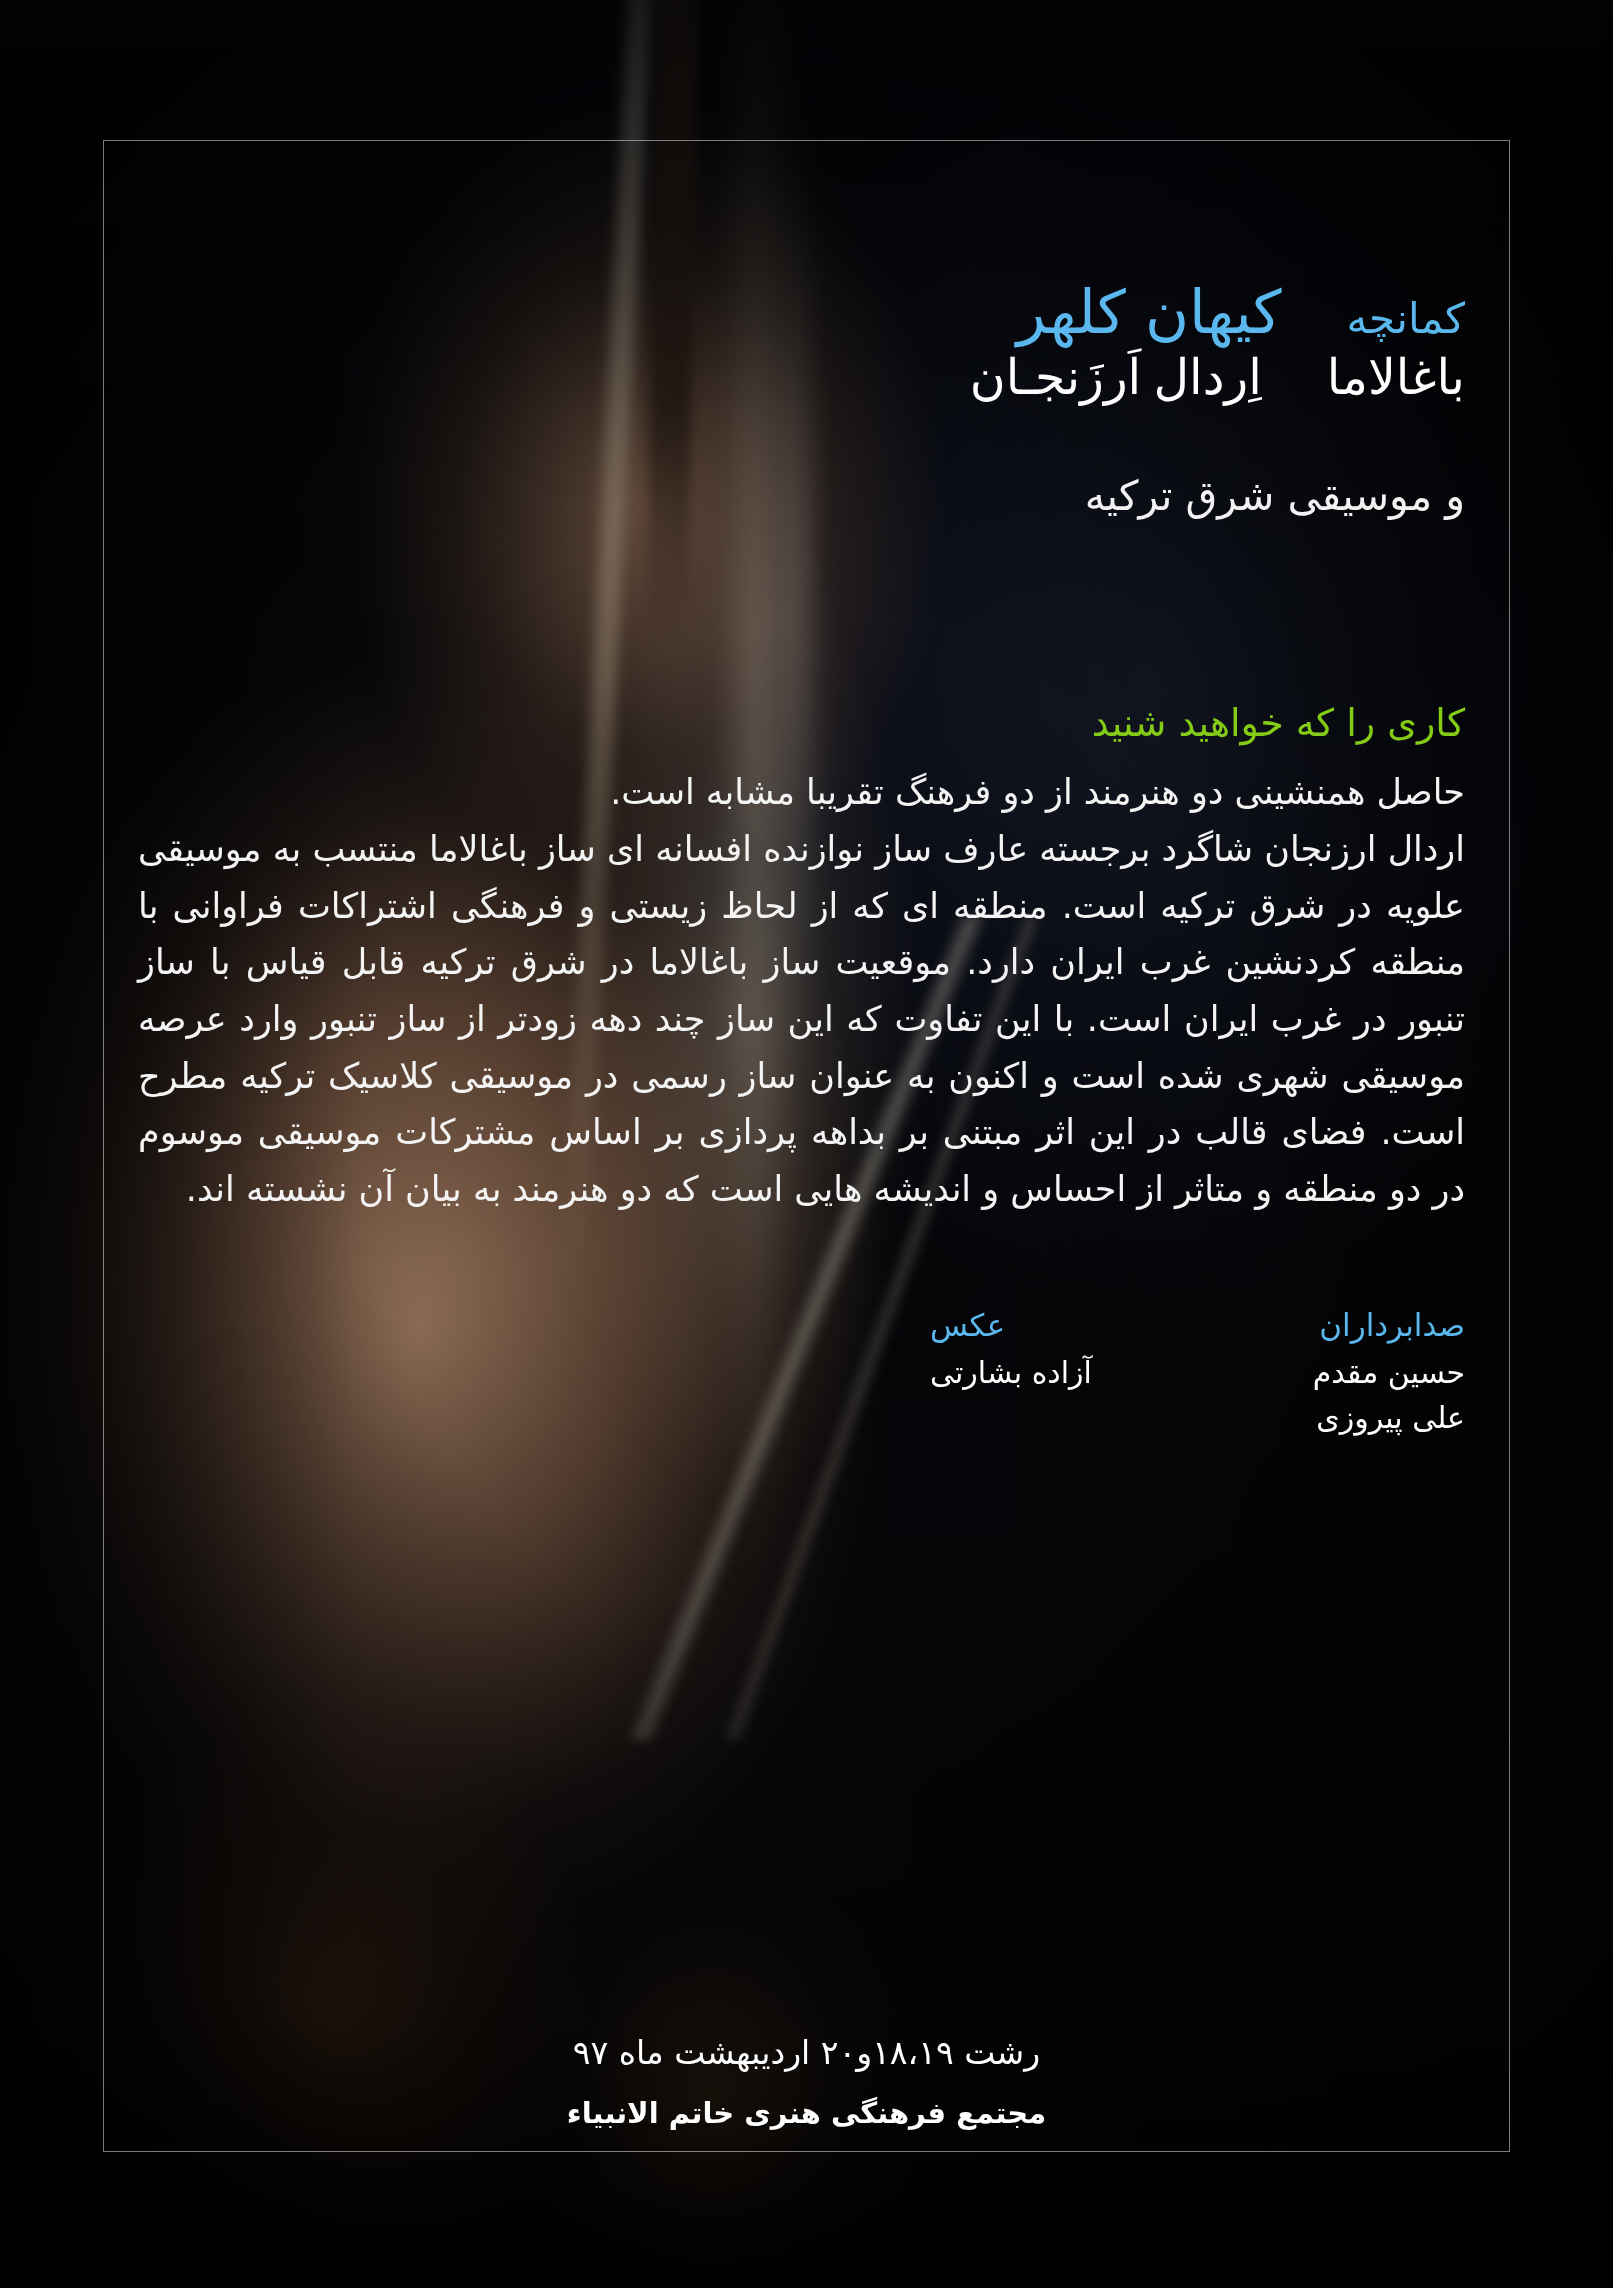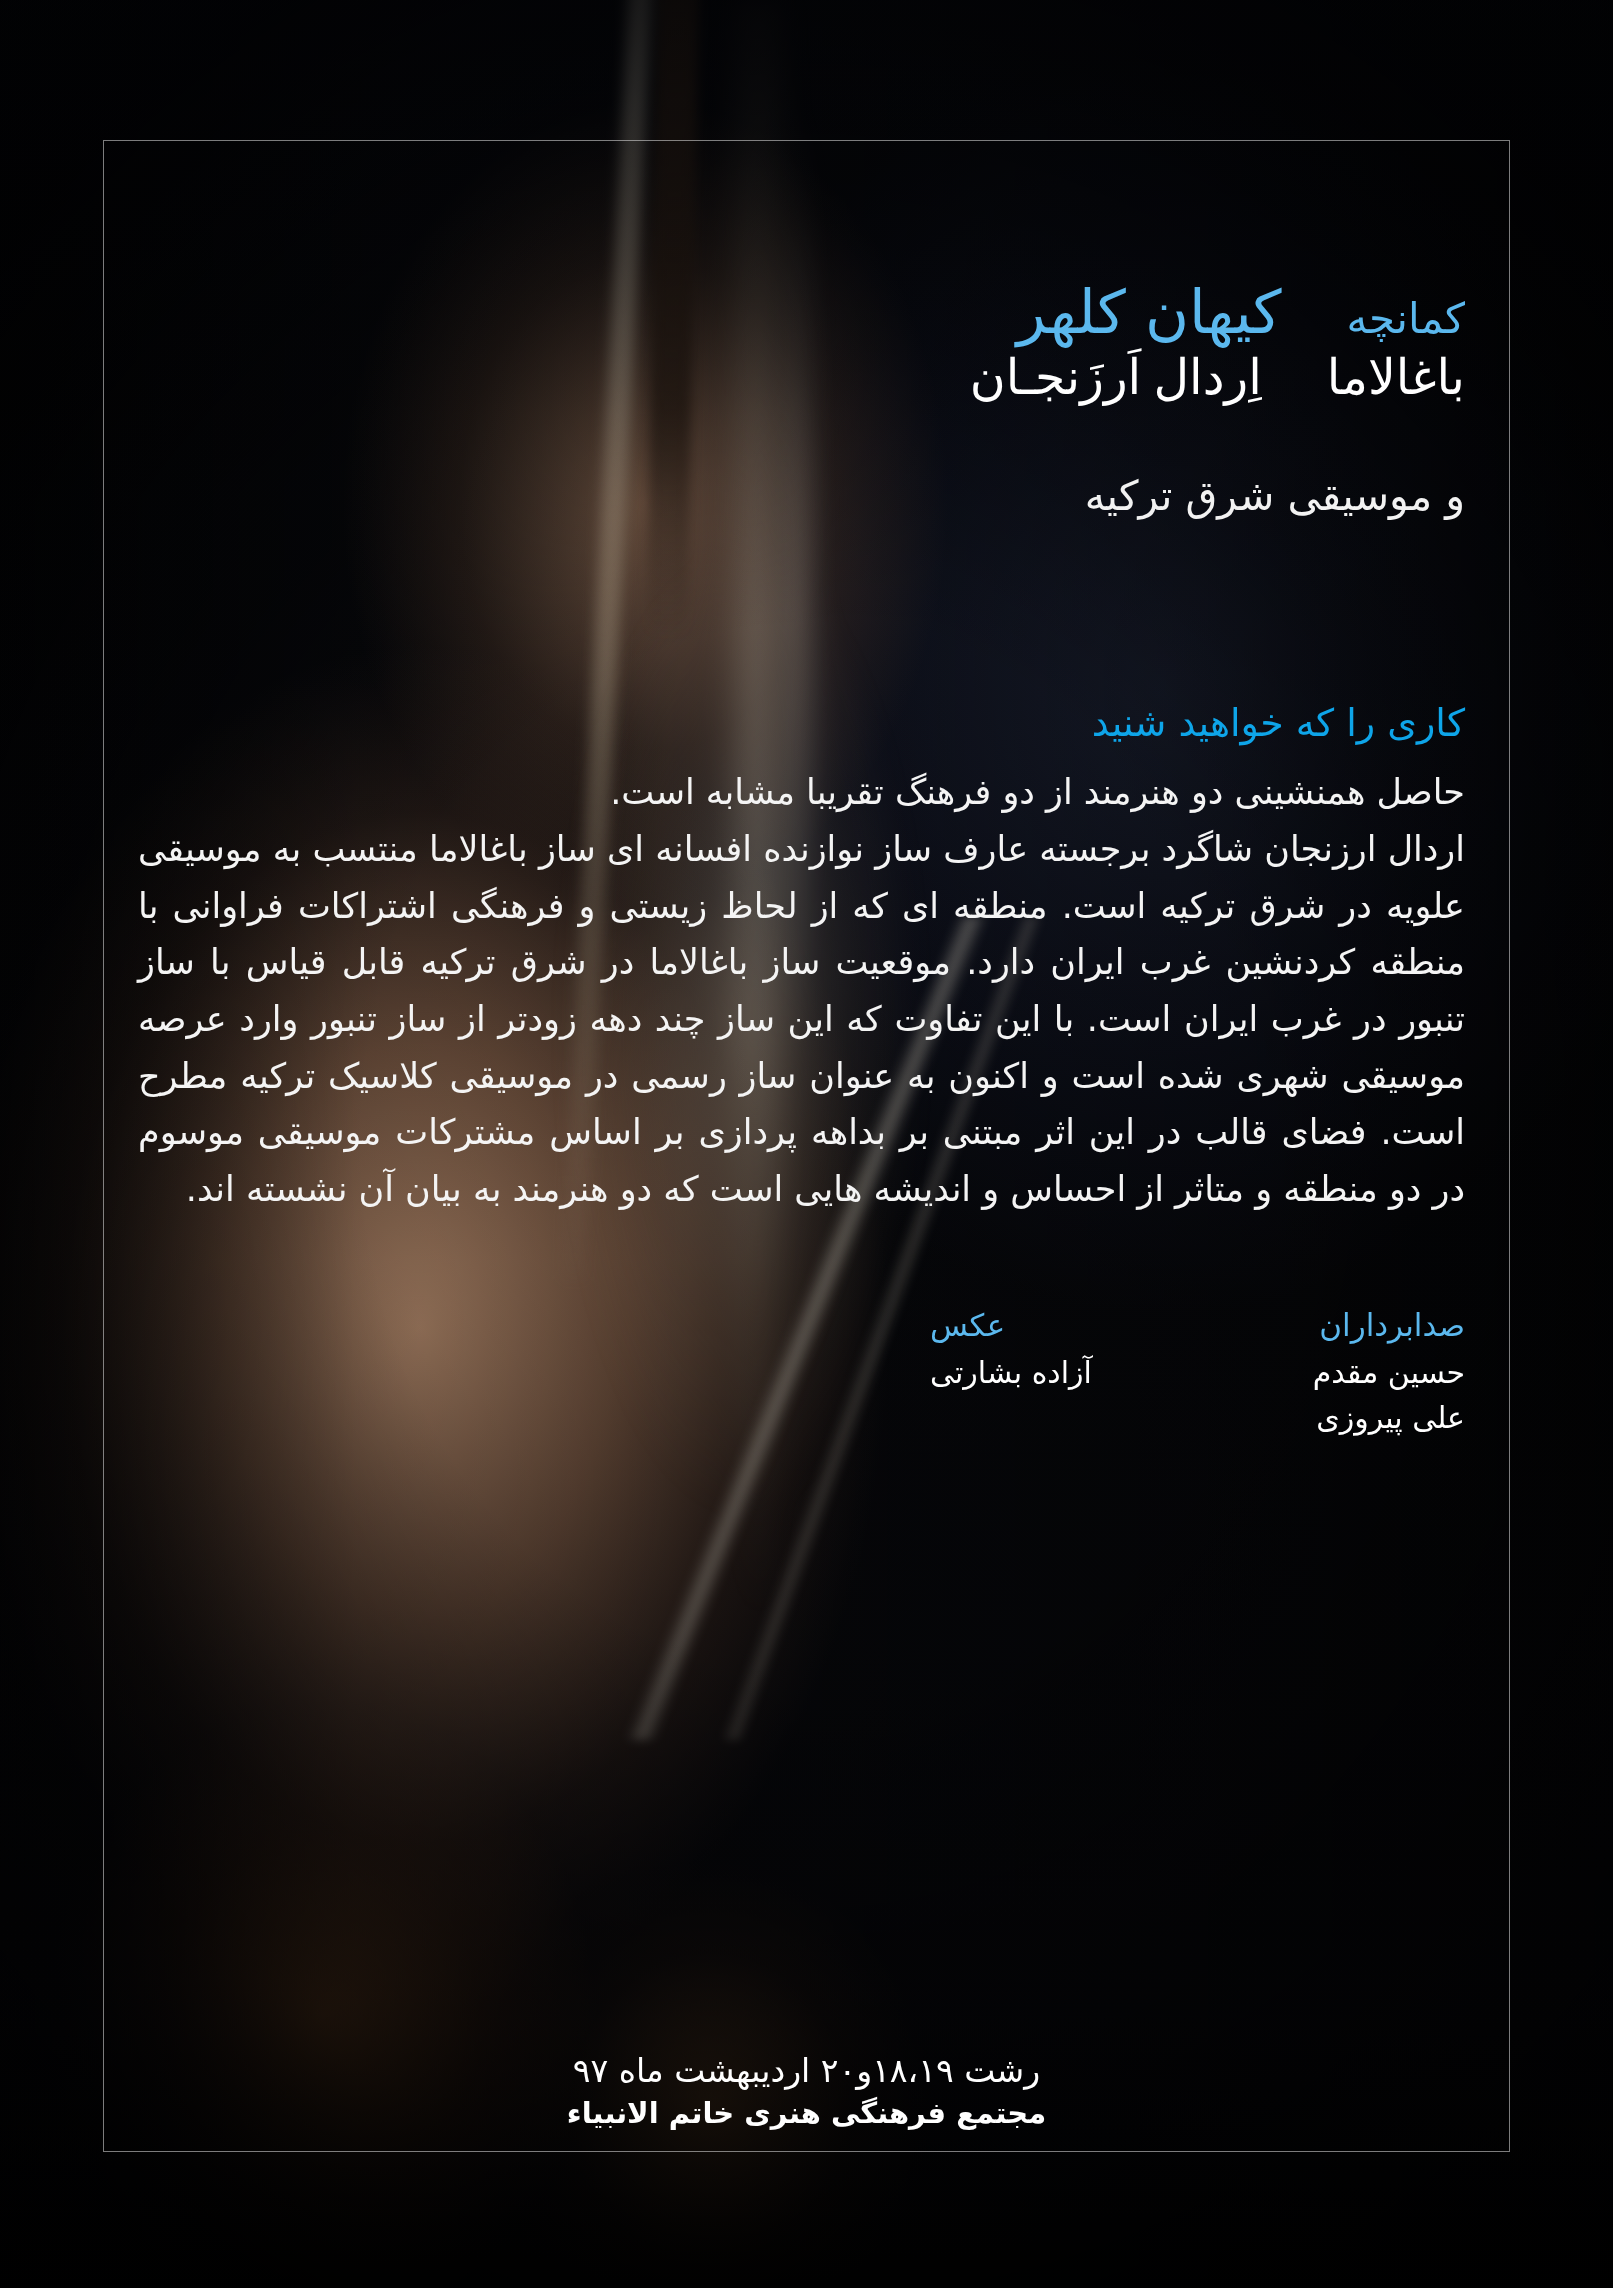--- a/index.html
+++ b/index.html
@@ -140,21 +140,21 @@
     margin-top: 57px;
     font-size: 41px;
     line-height: 1.62;
     color: #f2f2f2;
     font-weight: 400;
   }
 
   .section-heading {
     margin-top: 166px;
     font-size: 38px;
-    color: #0ea5e9;
+    color: #84cc16;
     line-height: 1.5;
   }
 
   .body-text {
     margin-top: 12px;
     font-size: 35px;
     line-height: 1.62;
     color: #f4f4f4;
     text-align: justify;
     text-align-last: right;
@@ -189,21 +189,21 @@
     bottom: 159px;
     text-align: center;
     color: #ffffff;
   }
   .footer-line1 {
     font-size: 33px;
     font-weight: normal;
     letter-spacing: 0.4px;
   }
   .footer-line2 {
-    margin-top: 6px;
+    margin-top: 24px;
     font-size: 29px;
     font-weight: bold;
   }
 </style>
 </head>
 <body>
 
 <div class="poster">
 
   <div class="bg"></div>

